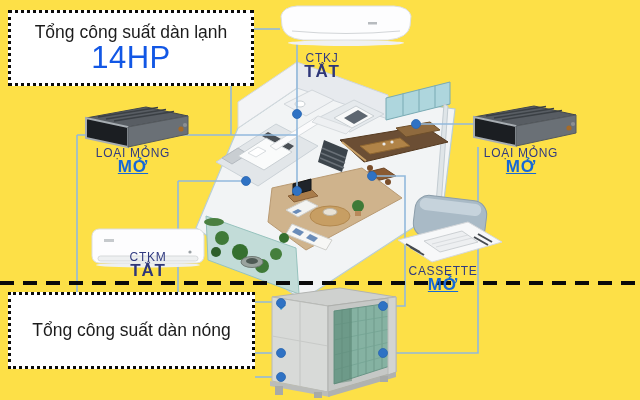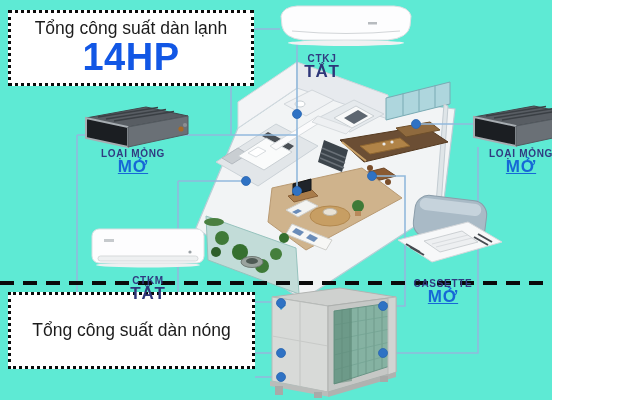--- a/index.html
+++ b/index.html
@@ -1,37 +1,37 @@
 <!DOCTYPE html>
 <html><head>
 <meta charset="utf-8">
 <style>
   html,body{margin:0;padding:0;background:#fff;}
-  #stage{position:relative;width:552px;height:400px;background:#5eead4;overflow:hidden;
+  #stage{position:relative;width:640px;height:400px;background:#fde047;overflow:hidden;
          font-family:"Liberation Sans","DejaVu Sans",sans-serif;}
   #scene{position:absolute;left:0;top:0;}
 
   .cap-box{position:absolute;border:3px dotted #0a0a0a;background:#fff;
            display:flex;flex-direction:column;align-items:center;justify-content:center;}
   .cap-box.indoor{left:8px;top:10px;width:240px;height:70px;}
   .cap-box.outdoor{left:8px;top:292px;width:241px;height:71px;}
   .cap-label{font-size:17.5px;color:#1b1b1b;line-height:1.15;}
-  .cap-value{font-size:38px;font-weight:700;color:#1257e5;line-height:1.05;letter-spacing:0.5px;}
+  .cap-value{font-size:31px;font-weight:400;color:#1257e5;line-height:1.05;letter-spacing:0.5px;}
 
   .unit-label{position:absolute;transform:translateX(-50%);text-align:center;white-space:nowrap;}
-  .unit-name{display:block;font-size:10px;font-weight:700;color:#303a80;letter-spacing:0.7px;line-height:13px;}
+  .unit-name{display:block;font-size:12px;font-weight:400;color:#303a80;letter-spacing:0.7px;line-height:13px;}
   .unit-state{display:block;font-size:17px;font-weight:800;letter-spacing:0.8px;line-height:14px;}
   .state-off{color:#2e3678;}
   .state-on{color:#1668d6;text-decoration:underline;}
 
   .lbl-ctkj{left:322px;top:52px;}
   .lbl-duct-left{left:133px;top:147px;}
   .lbl-duct-right{left:521px;top:147px;}
-  .lbl-ctkm{left:148px;top:274px;}
-  .lbl-cassette{left:443px;top:265px;margin-top:12px;}
+  .lbl-ctkm{left:148px;top:251px;}
+  .lbl-cassette{left:443px;top:265px;}
 </style>
 </head>
 <body>
 
 <div id="stage">
 
   <svg id="scene" width="640" height="400" viewBox="0 0 640 400">
     <defs>
       <g id="duct-unit">
         <polygon points="86,118 146,107 188,116 128,127" fill="#585d63" stroke="#41464b" stroke-width="1"></polygon>

